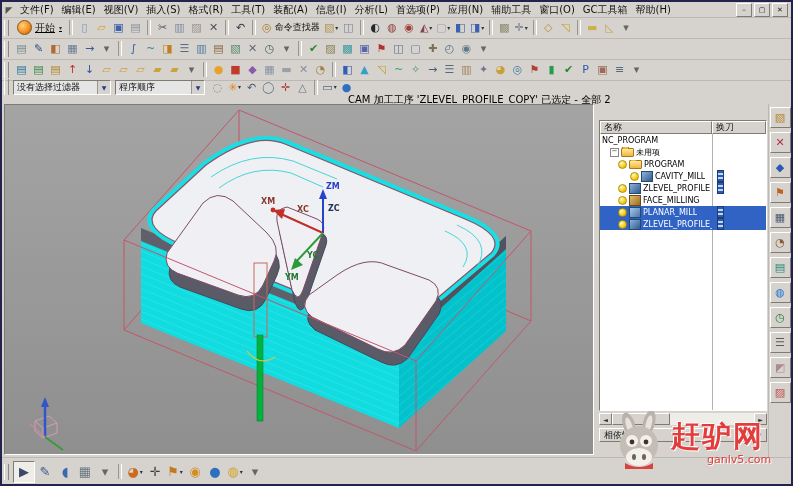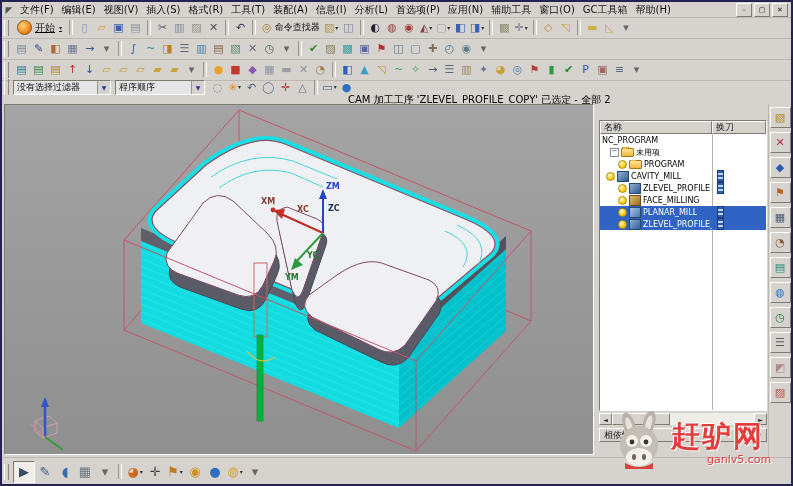--- a/index.html
+++ b/index.html
@@ -586,21 +586,21 @@
           </div>
           <div class="nrow">
             <span class="ncell-name" style="padding-left: 18px;">
               <span class="lamp"></span>
               <span class="fold"></span>
               <span class="nlabel">PROGRAM</span>
             </span>
             <span class="ncell-tool"></span>
           </div>
           <div class="nrow">
-            <span class="ncell-name" style="padding-left: 6px;">
+            <span class="ncell-name" style="padding-left: 30px;">
               <span class="lamp"></span>
               <span class="opic op-mill"></span>
               <span class="nlabel">CAVITY_MILL</span>
             </span>
             <span class="ncell-tool">
               <span class="tcmark"></span>
             </span>
           </div>
           <div class="nrow">
             <span class="ncell-name" style="padding-left: 18px;">

